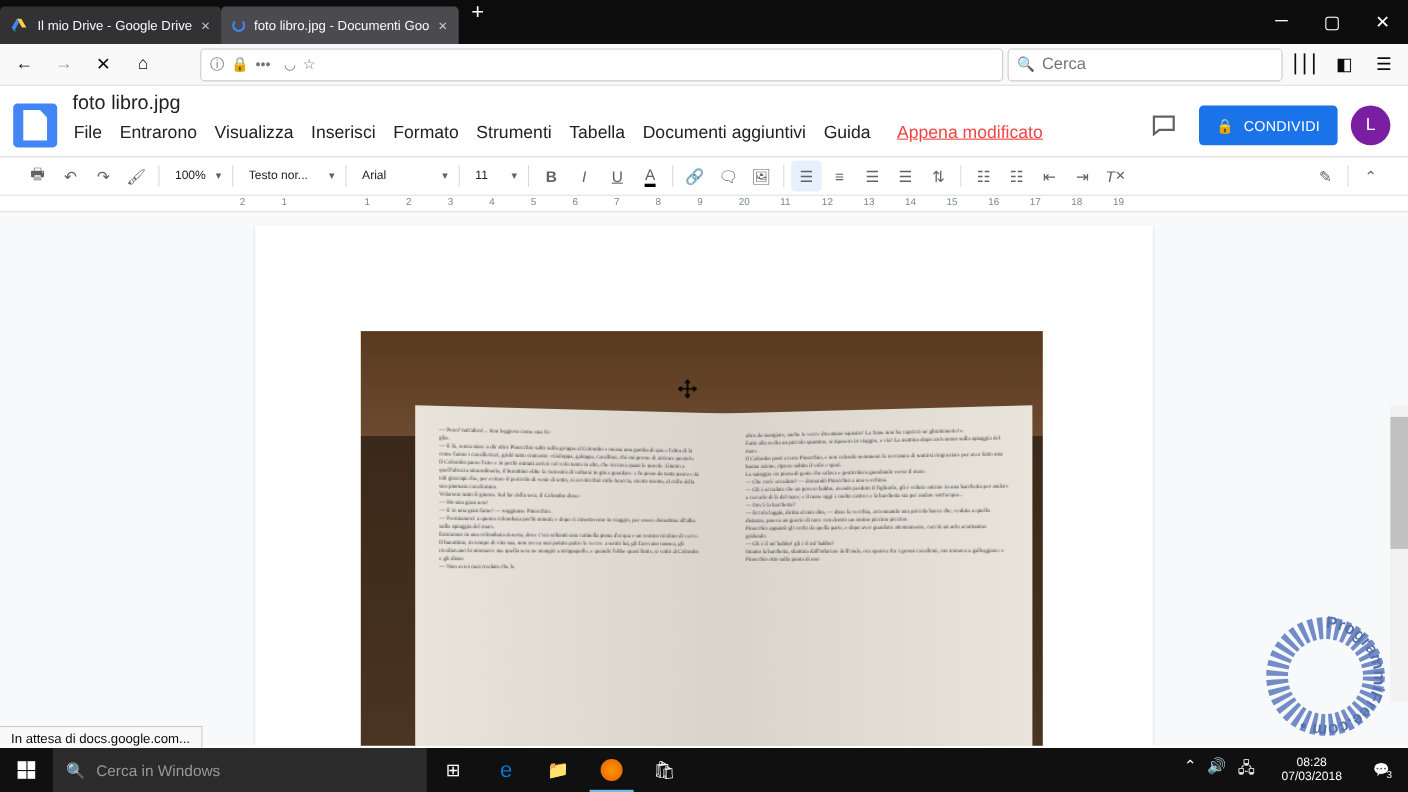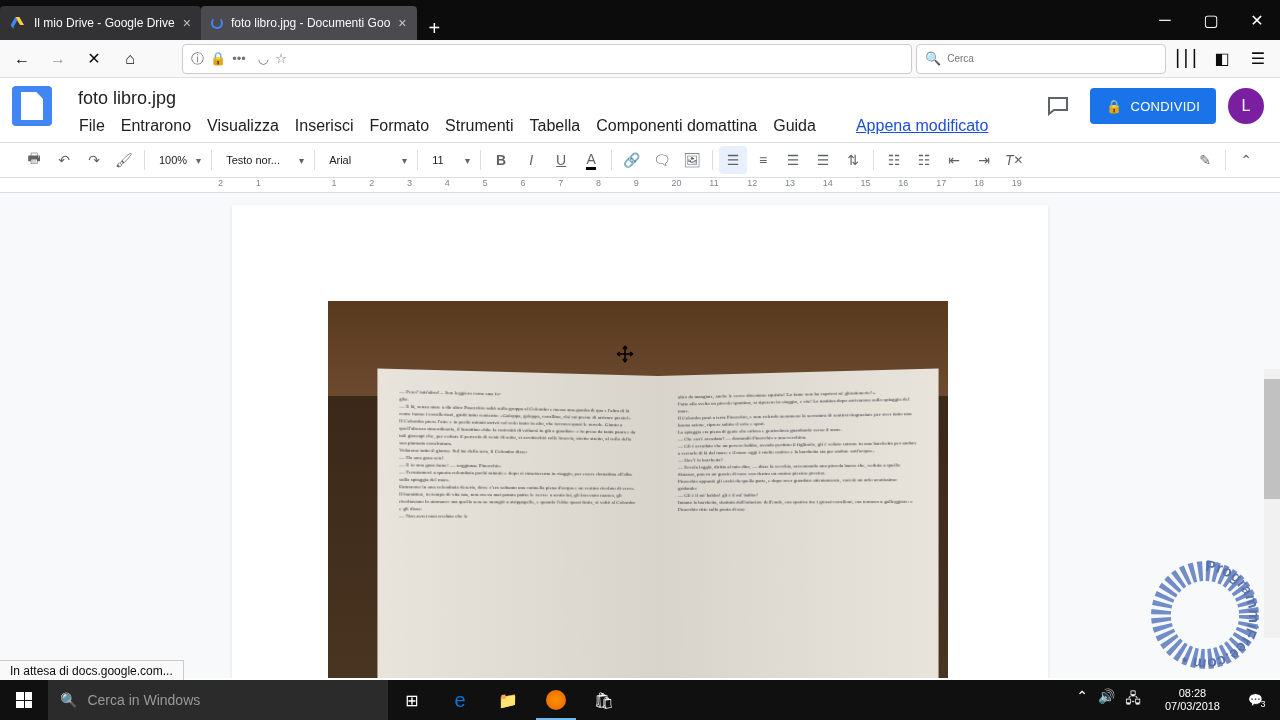--- a/index.html
+++ b/index.html
@@ -1,41 +1,41 @@
 <!DOCTYPE html>
 <html><head>
 <meta charset="utf-8">
 <style>
 *{margin:0;padding:0;box-sizing:border-box;font-family:"Segoe UI",Arial,sans-serif}
 body{width:1280px;height:720px;overflow:hidden;background:#fff;position:relative}
-.browser-chrome{background:#0c0c0d;height:40px;display:flex;align-items:flex-end}
+.browser-chrome{background:#0c0c0d;height:40px;display:flex;align-items:flex-start}
 .tab{height:34px;margin-top:6px;background:#323234;color:#f9f9fa;display:flex;align-items:center;padding:0 10px;font-size:12px;min-width:200px;max-width:220px;border-radius:4px 4px 0 0;gap:8px;cursor:pointer}
 .tab.active{background:#4a4a4f}
 .tab .favicon{width:16px;height:16px;flex-shrink:0}
 .tab .title{flex:1;white-space:nowrap;overflow:hidden;text-overflow:ellipsis}
 .tab .close{font-size:14px;opacity:.7}
 .new-tab{color:#f9f9fa;font-size:20px;padding:0 12px;cursor:pointer}
 .win-controls{margin-left:auto;display:flex;height:40px}
 .win-btn{width:46px;display:flex;align-items:center;justify-content:center;color:#fff;cursor:pointer}
 .addr-bar{height:38px;background:#f9f9fa;border-bottom:1px solid #e1e1e2;display:flex;align-items:center;padding:0 6px;gap:4px}
 .nav-btn{width:32px;height:32px;display:flex;align-items:center;justify-content:center;color:#0c0c0d;cursor:pointer;border-radius:4px}
 .nav-btn.disabled{opacity:.4}
 .url-box{flex:1;height:30px;border:1px solid #ccc;border-radius:4px;display:flex;align-items:center;padding:0 8px;gap:6px;font-size:13px;color:#737373;background:#fff}
 .url-box .lock{color:#12bc00}
 .url-text{flex:1;white-space:nowrap;overflow:hidden}
 .search-box{width:250px;height:30px;border:1px solid #ccc;border-radius:4px;display:flex;align-items:center;padding:0 8px;gap:6px;font-size:13px;background:#fff}
-.search-box input{border:none;outline:none;flex:1;font-size:10px}
-.docs-header{height:64px;display:flex;align-items:flex-start;padding:8px 12px;gap:20px}
+.search-box input{border:none;outline:none;flex:1;font-size:15px}
+.docs-header{height:64px;display:flex;align-items:flex-end;padding:8px 12px;gap:8px}
 .docs-logo{width:40px;height:40px;background:#4285f4;border-radius:4px;display:flex;align-items:center;justify-content:center}
 .docs-logo::before{content:"";width:22px;height:28px;background:#fff;clip-path:polygon(0 0,70% 0,100% 25%,100% 100%,0 100%)}
 .doc-title-area{flex:1}
 .doc-title{font-size:18px;color:#202124;padding:2px 6px}
 .menu-bar{display:flex;gap:2px;margin-top:2px}
 .menu-item{font-size:16px;color:#202124;padding:4px 7px;cursor:pointer;border-radius:4px}
-.menu-item.last-mod{color:#1d4ed8;text-decoration:underline;margin-left:24px}
+.menu-item.last-mod{color:#ef4444;text-decoration:underline;margin-left:8px}
 .header-right{display:flex;align-items:center;gap:12px}
 .comment-btn{width:40px;height:40px;display:flex;align-items:center;justify-content:center;cursor:pointer;color:#5f6368}
 .share-btn{background:#1a73e8;color:#fff;height:36px;padding:0 16px;border-radius:4px;display:flex;align-items:center;gap:8px;font-size:13px;font-weight:500;cursor:pointer;letter-spacing:.25px}
 .avatar{width:36px;height:36px;border-radius:50%;background:#7b1fa2;color:#fff;display:flex;align-items:center;justify-content:center;font-size:16px;margin-right:4px}
 .toolbar{height:36px;border-top:1px solid #dadce0;border-bottom:1px solid #dadce0;display:flex;align-items:center;padding:0 20px;gap:2px}
 .tb-btn{min-width:28px;height:28px;display:flex;align-items:center;justify-content:center;cursor:pointer;color:#5f6368;border-radius:4px;font-size:14px}
 .tb-sep{width:1px;height:20px;background:#dadce0;margin:0 4px}
 .tb-select{height:26px;padding:0 18px 0 8px;font-size:11px;color:#202124;display:flex;align-items:center;position:relative;cursor:pointer;min-width:50px}
 .tb-select::after{content:"▾";position:absolute;right:4px;font-size:10px;color:#5f6368}
 .tb-select.wide{min-width:90px}
@@ -120,21 +120,21 @@
   <div class="doc-title-area">
     <div class="doc-title">foto libro.jpg</div>
     <div class="menu-bar">
       <span class="menu-item">File</span>
       <span class="menu-item">Entrarono</span>
       <span class="menu-item">Visualizza</span>
       <span class="menu-item">Inserisci</span>
       <span class="menu-item">Formato</span>
       <span class="menu-item">Strumenti</span>
       <span class="menu-item">Tabella</span>
-      <span class="menu-item">Componenti domattina</span>
+      <span class="menu-item">Documenti aggiuntivi</span>
       <span class="menu-item">Guida</span>
       <span class="menu-item last-mod">Appena modificato</span>
     </div>
   </div>
   <div class="header-right">
     <div class="comment-btn">
         <svg width="24" height="24" viewBox="0 0 24 24" fill="none" stroke="currentColor" stroke-width="2">
           <path d="M3 4h18v12H8l-5 4z"></path>
         </svg>
       </div>

